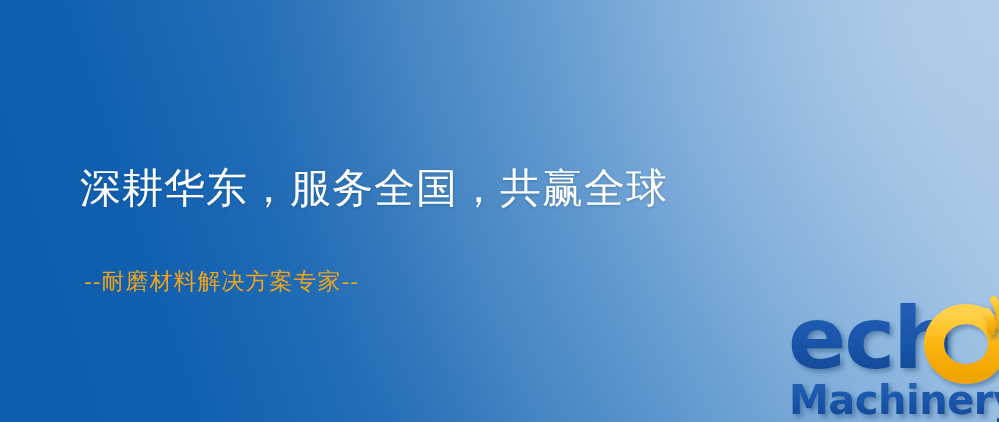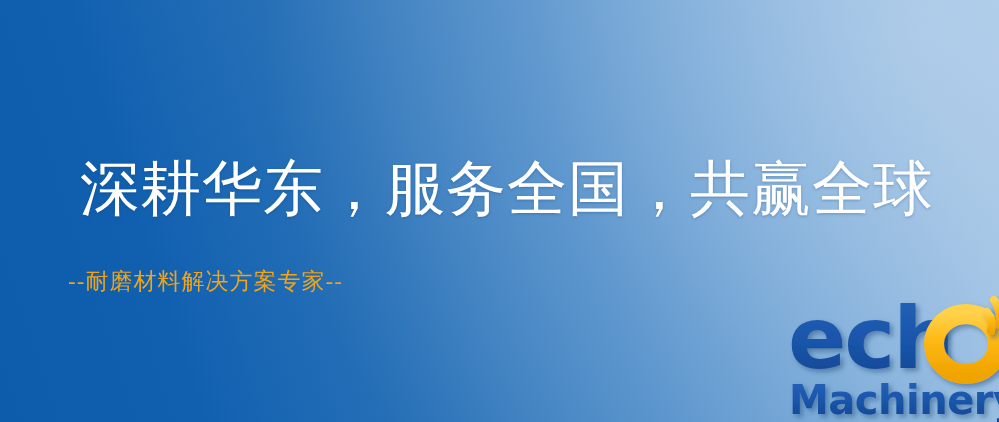--- a/index.html
+++ b/index.html
@@ -32,32 +32,32 @@
     background: radial-gradient(circle at 92% 8%, rgba(190,214,238,0.55) 0%, rgba(190,214,238,0.18) 38%, rgba(190,214,238,0) 66%);
     pointer-events: none;
   }
 
   .headline {
     position: absolute;
     left: 80px;
     top: 152px;
     color: #ffffff;
     font-family: "DejaVu Serif", "Liberation Serif", serif;
-    font-size: 60px;
+    font-size: 41px;
     line-height: 72px;
     letter-spacing: 1px;
     white-space: nowrap;
     font-weight: 400;
     text-shadow: 0 1px 3px rgba(8,52,102,0.30);
     z-index: 3;
   }
 
   .subtitle {
     position: absolute;
-    left: 68px;
+    left: 84px;
     top: 266px;
     color: #efa41c;
     font-family: "DejaVu Serif", "Liberation Serif", serif;
     font-size: 23px;
     line-height: 30px;
     letter-spacing: 1px;
     white-space: nowrap;
     font-weight: 400;
     z-index: 3;
   }

